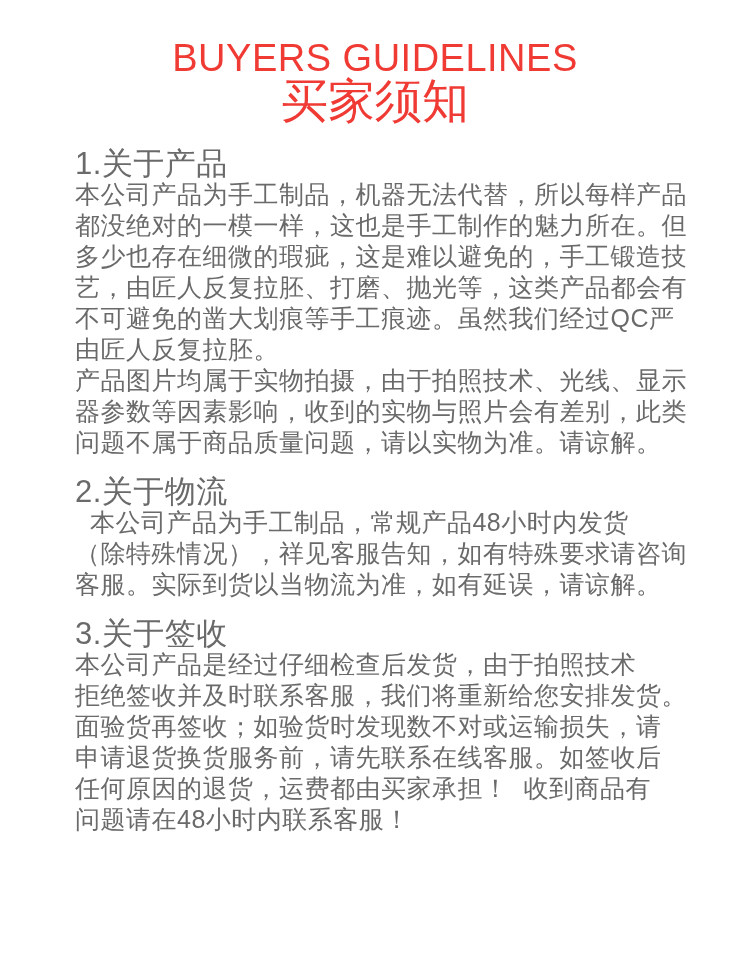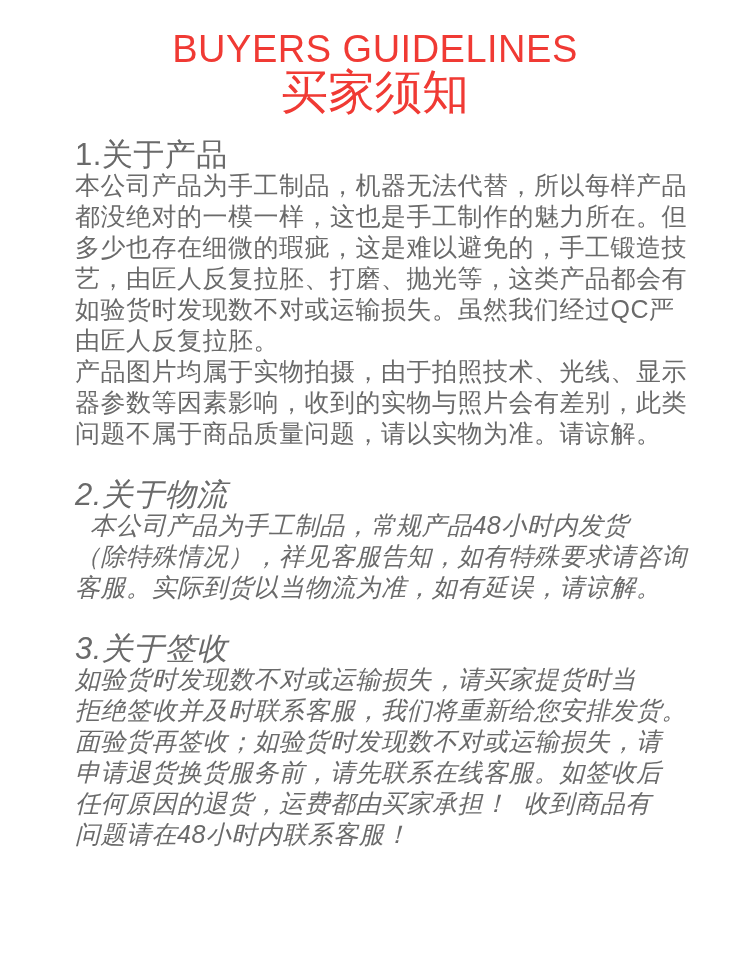--- a/index.html
+++ b/index.html
@@ -14,21 +14,21 @@
     overflow: hidden;
   }
   .page {
     width: 750px;
     height: 966px;
     background: #ffffff;
     box-sizing: border-box;
   }
   .header {
     text-align: center;
-    padding-top: 27px;
+    padding-top: 36px;
   }
   .title-en {
     margin: 0;
     font-size: 38px;
     line-height: 44px;
     font-weight: 500;
     color: var(--accent, #f03a34);
     letter-spacing: 0.5px;
   }
   .title-zh {
@@ -39,22 +39,21 @@
     color: var(--accent, #f03a34);
   }
   .content {
     margin: 26px 60px 0 75px;
     color: var(--body-text, #6a6a6a);
     font-size: 25px;
     line-height: 31px;
     letter-spacing: 0.5px;
   }
   .section + .section {
-    margin-top: 30px;
-    font-style: italic;
+    margin-top: 18px;
   }
   .section-heading {
     margin: 0;
     font-size: 31px;
     line-height: 31px;
     font-weight: 400;
     color: var(--body-text, #6a6a6a);
   }
   .line {
     white-space: pre-wrap;
@@ -70,35 +69,35 @@
   </header>
 
   <main class="content">
 
   <section class="section">
         <h3 class="section-heading">1.关于产品</h3>
         <div class="line">本公司产品为手工制品，机器无法代替，所以每样产品</div>
         <div class="line">都没绝对的一模一样，这也是手工制作的魅力所在。但</div>
         <div class="line">多少也存在细微的瑕疵，这是难以避免的，手工锻造技</div>
         <div class="line">艺，由匠人反复拉胚、打磨、抛光等，这类产品都会有</div>
-        <div class="line">如验货时发现数不对或运输损失。虽然我们经过QC严</div>
+        <div class="line">不可避免的凿大划痕等手工痕迹。虽然我们经过QC严</div>
         <div class="line">由匠人反复拉胚。</div>
         <div class="line">产品图片均属于实物拍摄，由于拍照技术、光线、显示</div>
         <div class="line">器参数等因素影响，收到的实物与照片会有差别，此类</div>
         <div class="line">问题不属于商品质量问题，请以实物为准。请谅解。</div>
       </section>
       <section class="section">
         <h3 class="section-heading">2.关于物流</h3>
         <div class="line">  本公司产品为手工制品，常规产品48小时内发货</div>
         <div class="line">（除特殊情况），祥见客服告知，如有特殊要求请咨询</div>
         <div class="line">客服。实际到货以当物流为准，如有延误，请谅解。</div>
       </section>
       <section class="section">
         <h3 class="section-heading">3.关于签收</h3>
-        <div class="line">如验货时发现数不对或运输损失，请买家提货时当</div>
+        <div class="line">本公司产品是经过仔细检查后发货，由于拍照技术</div>
         <div class="line">拒绝签收并及时联系客服，我们将重新给您安排发货。</div>
         <div class="line">面验货再签收；如验货时发现数不对或运输损失，请</div>
         <div class="line">申请退货换货服务前，请先联系在线客服。如签收后</div>
         <div class="line">任何原因的退货，运费都由买家承担！  收到商品有</div>
         <div class="line">问题请在48小时内联系客服！</div>
       </section>
     </main>
 </div>
 
 </body></html>

